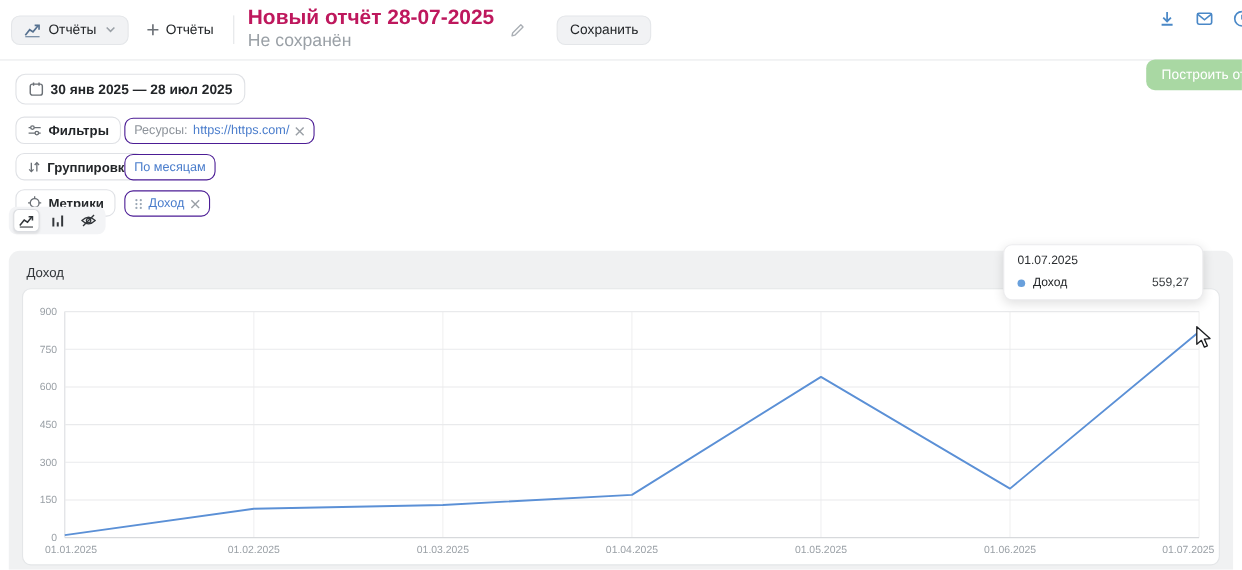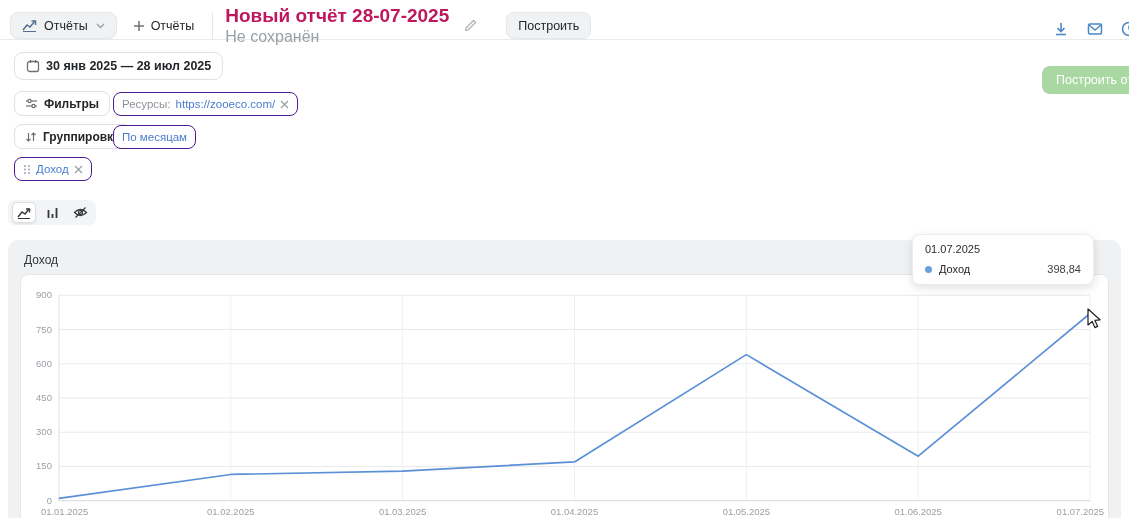--- a/index.html
+++ b/index.html
@@ -1,22 +1,22 @@
 <!DOCTYPE html>
 <html><head>
 <meta charset="utf-8">
 <style>
   * { margin:0; padding:0; box-sizing:border-box; }
   html,body { width:1129px; height:518px; overflow:hidden; background:#fff;
     font-family:"Liberation Sans", sans-serif; color:#232629; }
   .app { position:relative; width:1129px; height:518px; }
 
   
-  .topbar { height:28px; display:flex; align-items:center; padding-left:10px;
-    border-bottom:1px solid #e8eaec; position:relative;margin-top:12px; }
+  .topbar { height:55px; display:flex; align-items:center; padding-left:10px;
+    border-bottom:1px solid #e8eaec; position:relative; }
   .btn { display:inline-flex; align-items:center; gap:6px; height:27px;
     padding:0 11px; border-radius:8px; font-size:12.5px; color:#232629;
     cursor:pointer; border:1px solid transparent; background:transparent; white-space:nowrap; }
   .btn.gray { background:#f1f2f4; border-color:#e4e6e9; }
   .btn.ghost { font-weight:500; }
   .btn .chev { margin-left:2px; }
   .vdiv { width:1px; height:26px; background:#e3e5e8; margin:0 12px 0 6px; }
   .titleblock { line-height:1.15; }
   .rtitle { font-size:19px; font-weight:700; color:#be185d; }
   .rsub { font-size:16px; color:#9aa0a6; margin-top:1px; }
@@ -104,21 +104,21 @@
     <div class="titleblock">
       <div class="rtitle">Новый отчёт 28-07-2025</div>
       <div class="rsub">Не сохранён</div>
     </div>
 
     <svg class="pencil" width="15" height="15" viewBox="0 0 15 15">
       <path d="M2.5 12.5 L3 10 L10.5 2.5 L12.5 4.5 L5 12 Z" fill="none" stroke="#a9aeb4" stroke-width="1.2" stroke-linejoin="round"></path>
     </svg>
 
     <div class="btn gray save">
-      <span>Построить</span>
+      <span>Сохранить</span>
     </div>
 
     <div class="top-icons">
       <svg width="18" height="18" viewBox="0 0 18 18">
         <line x1="9" y1="3" x2="9" y2="11" stroke="#4a88c7" stroke-width="1.6"></line>
         <polyline points="5.5,8 9,11.5 12.5,8" fill="none" stroke="#4a88c7" stroke-width="1.6"></polyline>
         <line x1="4" y1="14.5" x2="14" y2="14.5" stroke="#4a88c7" stroke-width="1.6"></line>
       </svg>
       <svg width="18" height="18" viewBox="0 0 18 18">
         <rect x="2.5" y="4" width="13" height="10" rx="1.5" fill="none" stroke="#4a88c7" stroke-width="1.5"></rect>
@@ -152,21 +152,21 @@
           <line x1="1" y1="3" x2="12" y2="3" stroke="#6b7076" stroke-width="1.2"></line>
           <circle cx="4.5" cy="3" r="1.6" fill="#fff" stroke="#6b7076" stroke-width="1.2"></circle>
           <line x1="1" y1="8" x2="12" y2="8" stroke="#6b7076" stroke-width="1.2"></line>
           <circle cx="8.5" cy="8" r="1.6" fill="#fff" stroke="#6b7076" stroke-width="1.2"></circle>
         </svg>
         <span>Фильтры</span>
       </div>
     </div>
     <div class="chip">
       <span>Ресурсы:</span>
-      <span class="link">https://zooeco.com/</span>
+      <span class="link">https://https.com/</span>
       <span class="xicon">
         <svg width="9" height="9" viewBox="0 0 9 9">
           <line x1="1" y1="1" x2="8" y2="8" stroke="#9aa0a6" stroke-width="1.3"></line>
           <line x1="8" y1="1" x2="1" y2="8" stroke="#9aa0a6" stroke-width="1.3"></line>
         </svg>
       </span>
     </div>
   </div>
 
   <div class="frow f2">
@@ -180,20 +180,32 @@
         </svg>
         <span>Группировки</span>
       </div>
     </div>
     <div class="chip blue">
       <span>По месяцам</span>
     </div>
   </div>
 
   <div class="frow f3">
+    <div class="lcol">
+      <div class="chipbtn">
+        <svg width="13" height="13" viewBox="0 0 13 13">
+          <circle cx="6.5" cy="6.5" r="4" fill="none" stroke="#6b7076" stroke-width="1.2"></circle>
+          <line x1="6.5" y1="0.5" x2="6.5" y2="2.8" stroke="#6b7076" stroke-width="1.2"></line>
+          <line x1="6.5" y1="10.2" x2="6.5" y2="12.5" stroke="#6b7076" stroke-width="1.2"></line>
+          <line x1="0.5" y1="6.5" x2="2.8" y2="6.5" stroke="#6b7076" stroke-width="1.2"></line>
+          <line x1="10.2" y1="6.5" x2="12.5" y2="6.5" stroke="#6b7076" stroke-width="1.2"></line>
+        </svg>
+        <span>Метрики</span>
+      </div>
+    </div>
     <div class="chip">
       <svg width="8" height="11" viewBox="0 0 8 11">
         <circle cx="2" cy="2" r="1" fill="#98a5b3"></circle>
           <circle cx="6" cy="2" r="1" fill="#98a5b3"></circle>
         <circle cx="2" cy="5.5" r="1" fill="#98a5b3"></circle>
           <circle cx="6" cy="5.5" r="1" fill="#98a5b3"></circle>
         <circle cx="2" cy="9" r="1" fill="#98a5b3"></circle>
           <circle cx="6" cy="9" r="1" fill="#98a5b3"></circle>
       </svg>
       <span class="link">Доход</span>
@@ -265,21 +277,21 @@
           <polyline points="38,223.7111111111111 210.33333333333334,199.67777777777778 382.6666666666667,196.24444444444447 555,187.0888888888889 727.3333333333334,79.5111111111111 899.6666666666666,181.36666666666667 1072,38.28364444444445" fill="none" stroke="#5b90d6" stroke-width="1.7" stroke-linejoin="round"></polyline>
         </svg>
     </div>
   </div>
 
   <div class="tooltip">
     <div class="tt-date">01.07.2025</div>
     <div class="tt-row">
       <span class="tt-dot"></span>
       <span>Доход</span>
-      <span class="tt-val">398,84</span>
+      <span class="tt-val">559,27</span>
     </div>
   </div>
 
   <svg class="cursor" width="17" height="22" viewBox="0 0 17 22">
     <path d="M4 1 L4 17 L8.2 13.4 L10.9 19.6 L13.6 18.4 L10.9 12.3 L16 11.8 Z" fill="#fff" stroke="#1c1e21" stroke-width="1.2" stroke-linejoin="round"></path>
   </svg>
 
 </div>
 
 </body></html>

